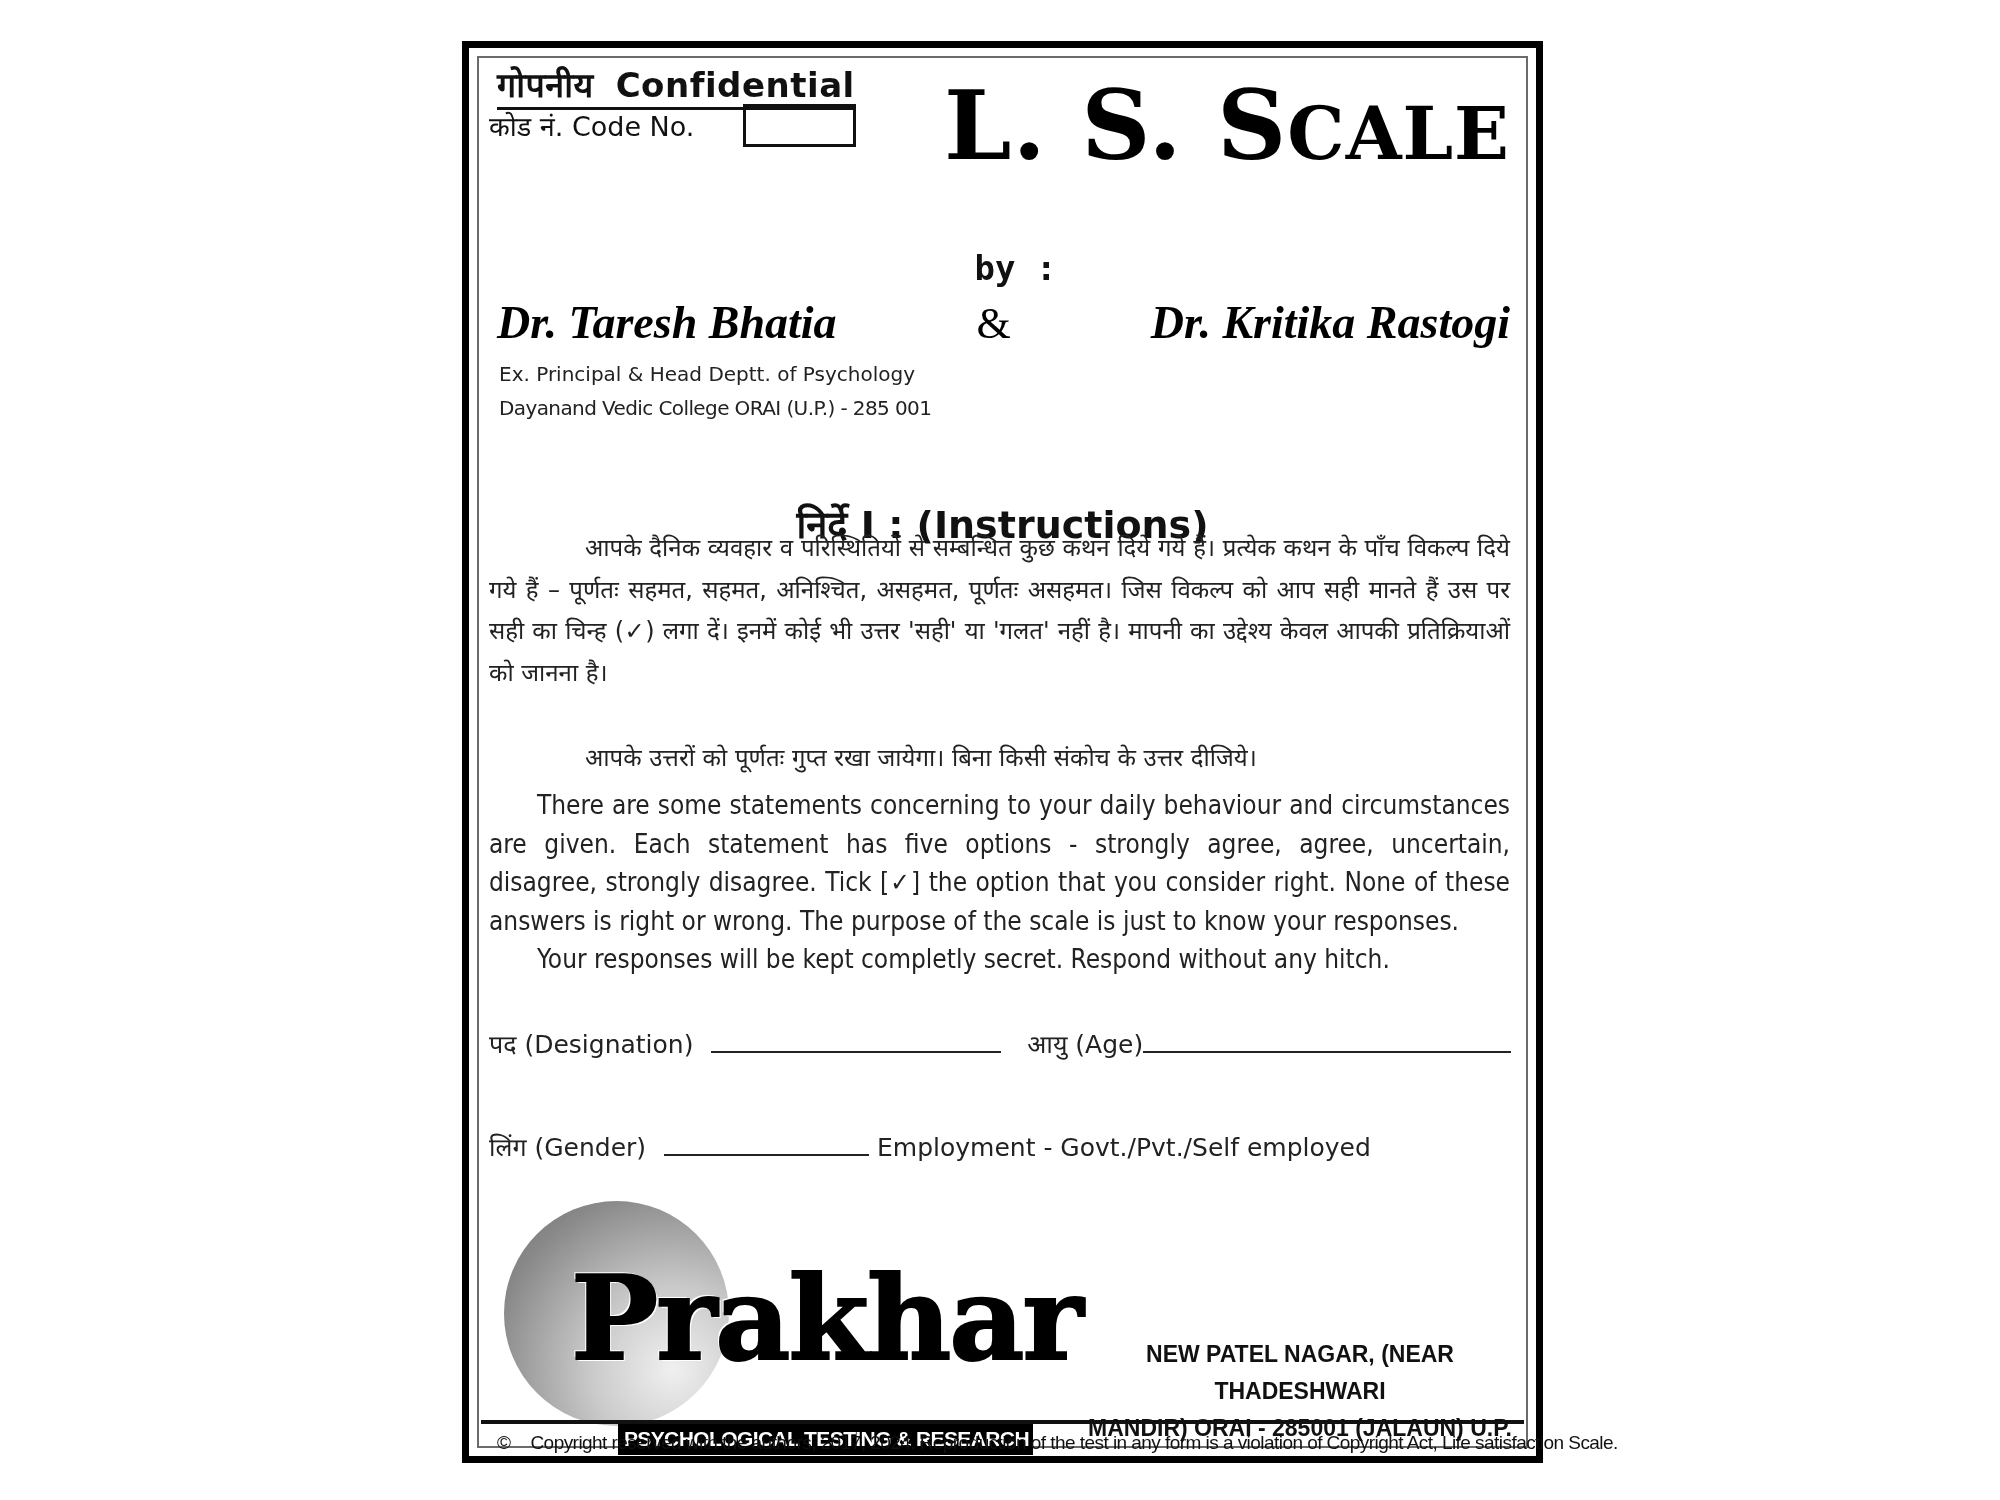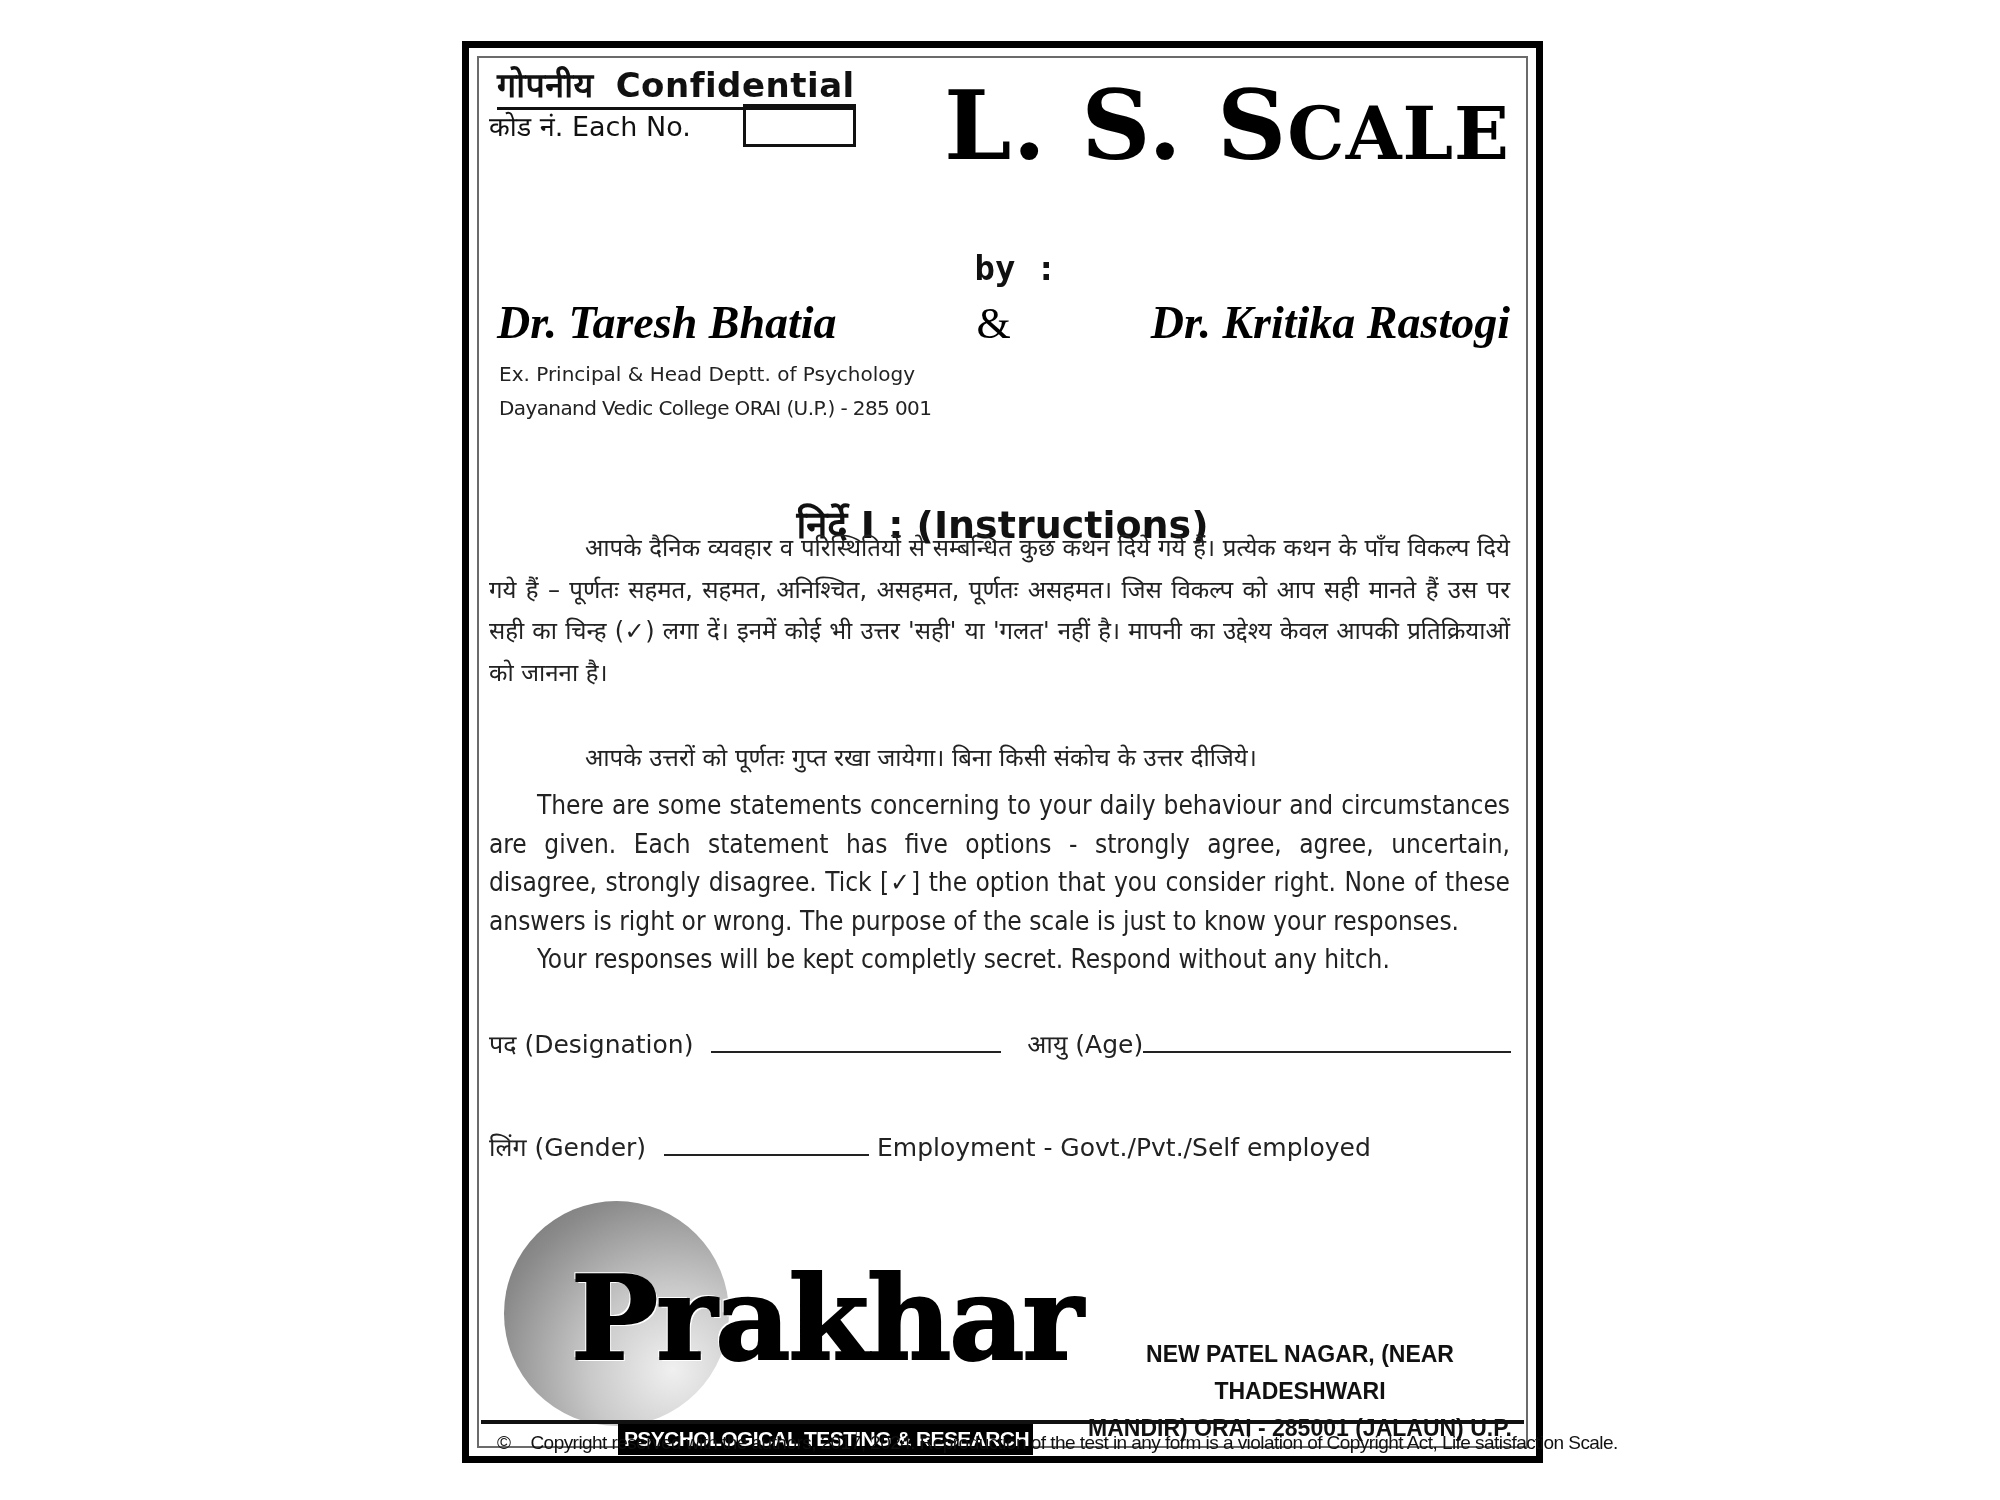--- a/index.html
+++ b/index.html
@@ -71,21 +71,21 @@
 <body>
 
 <div class="outer">
   <div class="inner">
 
     <div class="abs conf">
       <span class="hi">गोपनीय</span><span>Confidential</span>
     </div>
 
     <div class="abs field-row" style="top:46px;">
-      <span class="lbl">कोड नं. Each No.</span>
+      <span class="lbl">कोड नं. Code No.</span>
       <div class="box"></div>
     </div>
 
     <div class="abs title"><span>L. S. S</span><span class="sc">CALE</span></div>
 
     <div class="abs by">by :</div>
 
     <div class="abs authors">
       <span>Dr. Taresh Bhatia</span>
       <span class="amp">&amp;</span>

